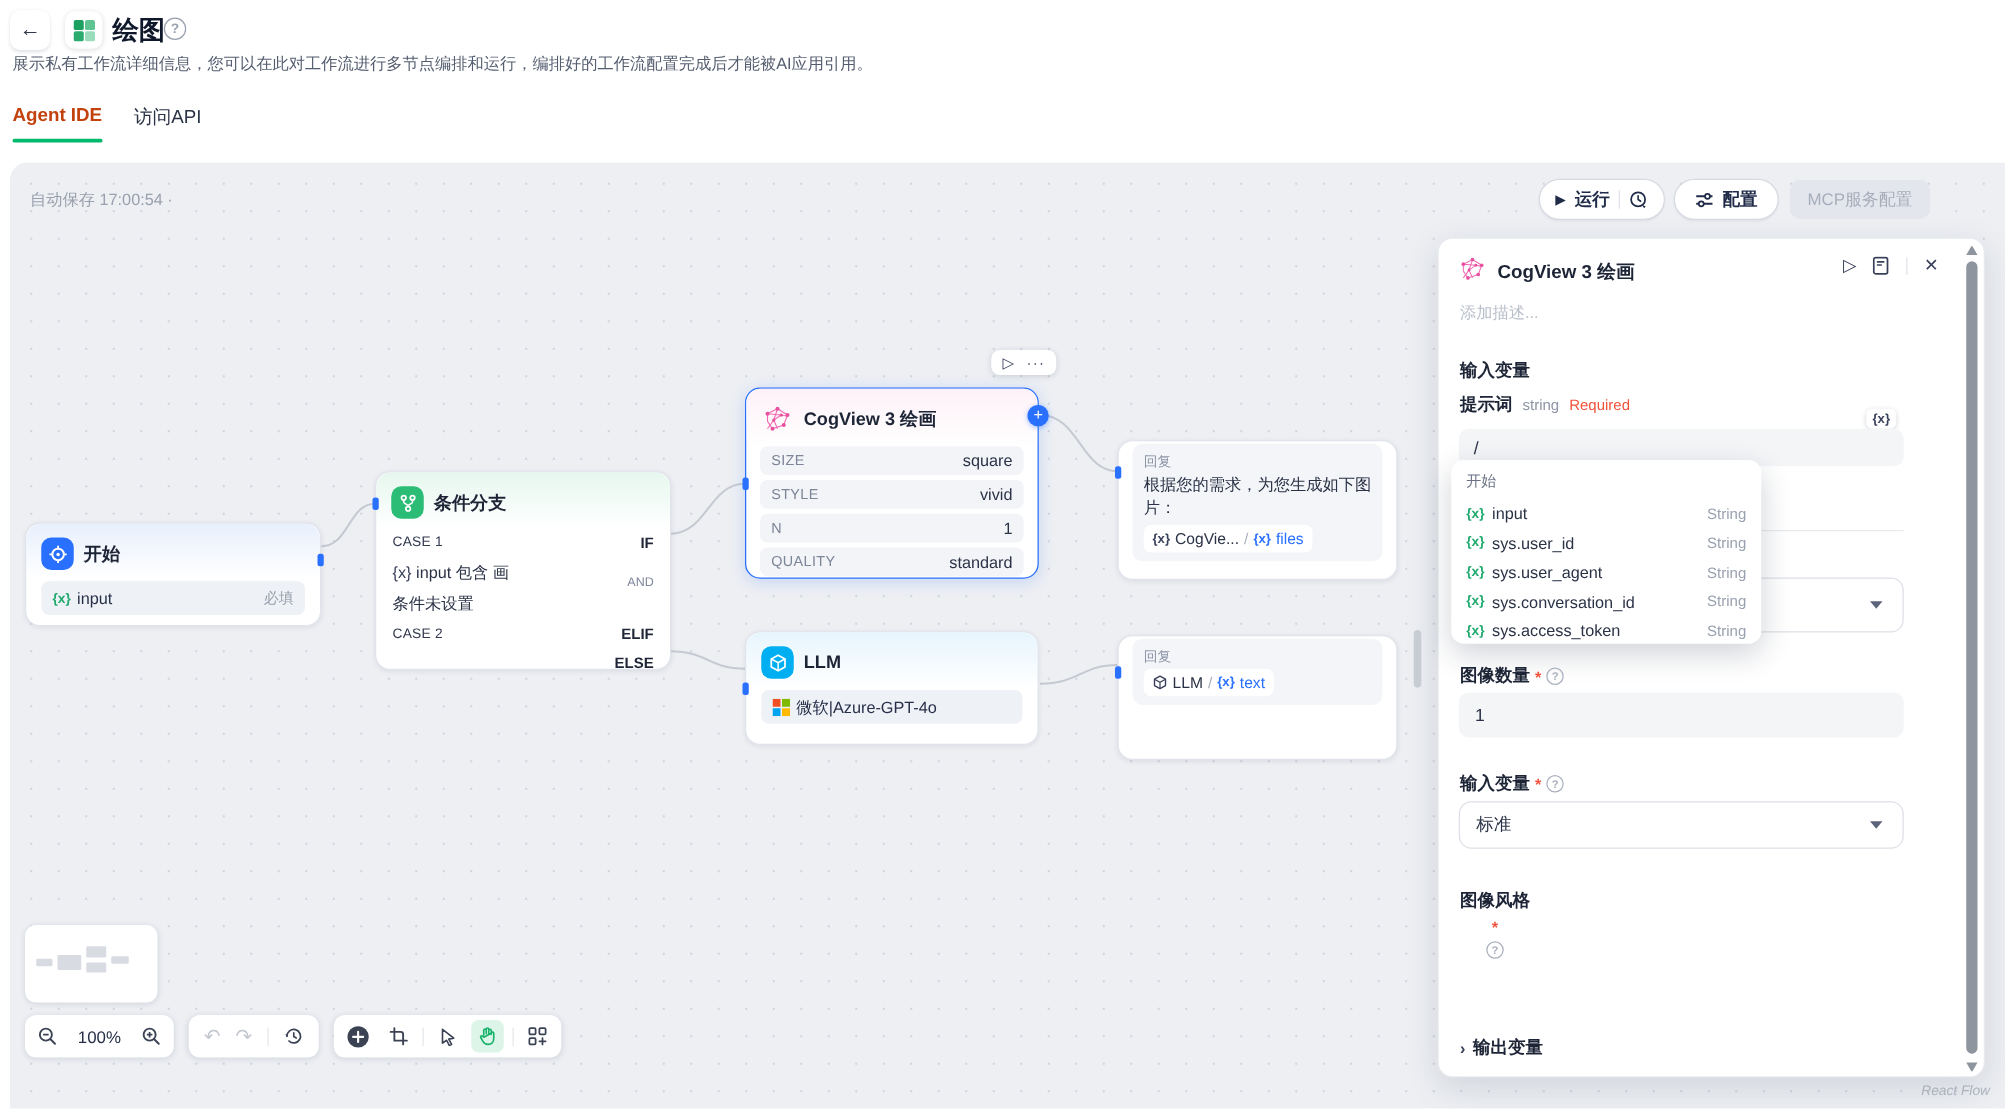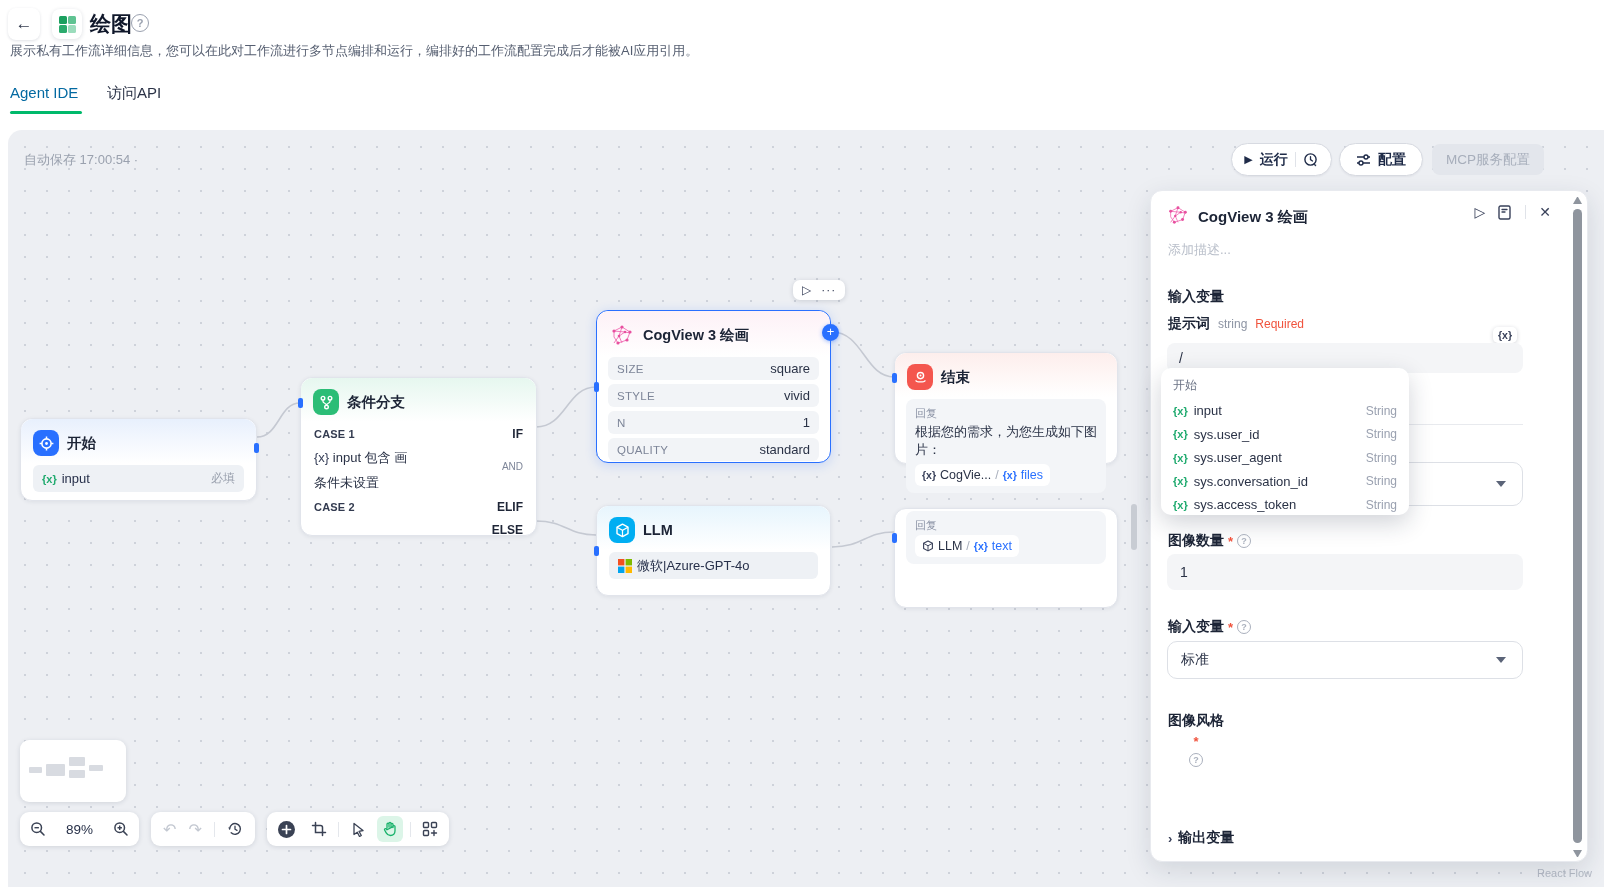--- a/index.html
+++ b/index.html
@@ -9,21 +9,21 @@
   
   .back-btn { left:8px; top:8px; width:32px; height:32px; border-radius:8px; background:#fff; box-shadow:0 1px 3px rgba(30,40,70,.14); display:flex; align-items:center; justify-content:center; font-size:17px; color:#333b4e; cursor:pointer; }
   .app-icon { left:52px; top:9px; width:30px; height:30px; border-radius:8px; background:#fff; box-shadow:0 1px 4px rgba(30,40,70,.15); display:flex; align-items:center; justify-content:center; }
   .grid4 { width:17px; height:17px; display:grid; grid-template-columns:8px 8px; grid-template-rows:8px 8px; gap:1px; }
   .grid4 i { border-radius:1.5px; }
   .g1{background:#1ba05f;} .g2{background:#5fc392;} .g3{background:#2bab6d;} .g4{background:#9bdcbc;}
   .page-title { left:90px; top:10px; font-size:21px; font-weight:bold; color:#0f172a; }
   .help-circle { left:131px; top:14px; width:18px; height:18px; border:1.4px solid #9aa1af; border-radius:50%; color:#9aa1af; font-size:11px; display:flex; align-items:center; justify-content:center; font-weight:bold; }
   .page-desc { left:10px; top:42px; font-size:13px; color:#555e70; }
   .tab { top:84px; font-size:15px; cursor:pointer; }
-  .tab-active { left:10px; color:#0369a1; font-weight:normal;text-align:center; }
+  .tab-active { left:10px; color:#c2410c; font-weight:bold;text-align:center; }
   .tab-underline { left:10px; top:111px; width:72px; height:3px; background:#00b96b; border-radius:2px; }
   .tab-plain { left:107px; color:#2a3246; }
 
   
   .canvas { left:8px; top:130px; right:0; bottom:0; background:#edeff3; border-top-left-radius:14px;
     background-image:radial-gradient(circle,#ced2da 1.1px,transparent 1.2px); background-size:22px 22px; background-position:6px 6px; }
   .autosave { left:16px; top:21px; font-size:13px; color:#9aa1ae; }
 
   .pill { top:13px; height:33px; background:#fff; border:1px solid #d7dae1; border-radius:17px; display:flex; align-items:center; justify-content:center; gap:7px; font-size:14px; color:#1f2b48; font-weight:bold; cursor:pointer; box-shadow:0 1px 2px rgba(30,40,70,.06); }
   .pill .vdiv { width:1px; height:15px; background:#e0e3e9; }
@@ -46,38 +46,38 @@
   .gradient-pink { background:linear-gradient(180deg,#fdf1f7,rgba(255,255,255,0)); }
   .gradient-cyan { background:linear-gradient(180deg,#e7f5fd,rgba(255,255,255,0)); }
   .gradient-red { background:linear-gradient(180deg,#fdeeec,rgba(255,255,255,0)); }
   .reply-box { margin:2px 11px 10px 11px; background:#f3f5f8; border-radius:8px; padding:7px 9px; }
   .reply-label { font-size:11px; color:#8b93a5; margin-bottom:2px; }
   .reply-text { font-size:13px; color:#2a3246; margin-bottom:5px; }
   .ref-chip { display:inline-flex; align-items:center; gap:4px; background:#fff; border-radius:6px; height:22px; padding:0 7px; font-size:12.5px; color:#2a3246; }
   .ref-blue { color:#2970ff; }
   .ref-sep { color:#aab0bd; }
   .cond-row { display:flex; justify-content:space-between; align-items:center; padding:0 13px; font-size:13px; color:#2a3246; height:23px; }
-  .case-label { font-size:11px; font-weight:bold; color:#333b50; letter-spacing:.2px; }
+  .case-label { font-size:11px; font-weight:normal; color:#333b50; letter-spacing:.2px; }
   .if-label { font-size:12px; font-weight:bold; color:#1f2637; }
   .plus-port { position:absolute; width:17px; height:17px; border-radius:50%; background:#2970ff; color:#fff; font-size:13px; line-height:15px; text-align:center; box-shadow:0 1px 4px rgba(41,112,255,.45); }
 
   .node-toolbar { position:absolute; background:#fff; border-radius:7px; box-shadow:0 1px 5px rgba(25,35,60,.16); display:flex; align-items:center; gap:10px; padding:3px 9px; font-size:12px; color:#39415a; }
 
   
   .minimap { left:12px; top:610px; width:106px; height:62px; background:#fff; border-radius:9px; box-shadow:0 1px 5px rgba(25,35,60,.13); overflow:hidden; }
   .minimap i { position:absolute; background:#d8dbe1; border-radius:1px; }
   .ctrl-card { background:#fff; border-radius:9px; box-shadow:0 1px 5px rgba(25,35,60,.13); display:flex; align-items:center; height:34px; }
   .zoom-card { left:12px; top:682px; width:119px; justify-content:space-between; padding:0 10px; }
   .zoom-pct { font-size:13.5px; color:#273048; }
   .hist-card { left:143px; top:682px; width:104px; justify-content:space-evenly; }
   .tool-card { left:259px; top:682px; width:182px; justify-content:space-evenly; }
   .tdiv { width:1px; height:15px; background:#e4e7ec; }
   .tool-btn { display:flex; align-items:center; justify-content:center; width:26px; height:26px; border-radius:6px; cursor:pointer; }
   .tool-active { background:#dcf5e8; }
-  .rf-label { right:12px; bottom:8px; font-size:11px; color:#b3b9c4; }
+  .rf-label { right:12px; bottom:8px; font-size:11px; color:#b3b9c4;font-style:italic; }
 
   
   .panel { left:1150px; top:190px; width:438px; height:672px; background:#fff; border:1px solid #e8eaef; border-radius:12px; box-shadow:0 8px 26px rgba(25,35,60,.13); }
   .panel-head { position:absolute; left:16px; top:13px; right:52px; display:flex; align-items:center; gap:9px; }
   .panel-title { font-size:15px; font-weight:bold; color:#1c2436; }
   .panel-actions { position:absolute; right:36px; top:13px; display:flex; align-items:center; gap:13px; color:#39415a; }
   .pa-icon { font-size:14px; cursor:pointer; }
   .desc-ph { position:absolute; left:17px; top:50px; font-size:13px; color:#b8bec9; }
   .sec-heading { position:absolute; left:17px; font-size:14px; font-weight:bold; color:#1c2436; }
   .prompt-row { position:absolute; left:17px; top:124px; display:flex; align-items:baseline; gap:8px; }
@@ -274,30 +274,20 @@
           <rect x="7.6" width="6.4" height="6.4" fill="#7fba00"></rect>
           <rect y="7.6" width="6.4" height="6.4" fill="#00a4ef"></rect>
           <rect x="7.6" y="7.6" width="6.4" height="6.4" fill="#ffb900"></rect>
         </svg>
       <span>微软|Azure-GPT-4o</span>
     </div>
     <span class="handle" style="left:-3px; top:40px;"></span>
   </div>
 
   <div class="node" style="left:886px; top:222px; width:224px; height:112px;">
-    <div class="node-head gradient-red">
-      <span class="nicon" style="background:#f4564e;">
-        <svg width="15" height="15" viewBox="0 0 15 15">
-            <circle cx="7.5" cy="5.6" r="3.1" fill="none" stroke="#fff" stroke-width="1.4"></circle>
-            <circle cx="7.5" cy="5.6" r="1" fill="#fff"></circle>
-            <path d="M3 10.8c1 1.5 8 1.5 9 0" fill="none" stroke="#fff" stroke-width="1.3" stroke-linecap="round"></path>
-          </svg>
-      </span>
-      <span class="node-title">结束</span>
-    </div>
     <div class="reply-box">
       <div class="reply-label">回复</div>
       <div class="reply-text">根据您的需求，为您生成如下图片：</div>
       <span class="ref-chip">
         <span style="color:#39415a; font-size:10.5px; font-weight:bold;">{x}</span>
         <span>CogVie...</span>
         <span class="ref-sep">/</span>
         <span class="ref-blue" style="font-size:10.5px; font-weight:bold;">{x}</span>
         <span class="ref-blue">files</span>
       </span>
@@ -329,21 +319,21 @@
     <i style="left:49px; top:30px; width:16px; height:8px;"></i>
     <i style="left:69px; top:25px; width:14px; height:6px;"></i>
   </div>
 
   <div class="abs ctrl-card zoom-card">
     <svg width="16" height="16" viewBox="0 0 16 16">
         <circle cx="6.7" cy="6.7" r="4.8" fill="none" stroke="#3a4254" stroke-width="1.5"></circle>
         <path d="M10.4 10.4l3.6 3.6" stroke="#3a4254" stroke-width="1.5" stroke-linecap="round"></path>
         <path d="M4.5 6.7h4.4" stroke="#3a4254" stroke-width="1.4"></path>
       </svg>
-    <span class="zoom-pct">89%</span>
+    <span class="zoom-pct">100%</span>
     <svg width="16" height="16" viewBox="0 0 16 16">
         <circle cx="6.7" cy="6.7" r="4.8" fill="none" stroke="#3a4254" stroke-width="1.5"></circle>
         <path d="M10.4 10.4l3.6 3.6" stroke="#3a4254" stroke-width="1.5" stroke-linecap="round"></path>
         <path d="M4.5 6.7h4.4M6.7 4.5v4.4" stroke="#3a4254" stroke-width="1.4"></path>
       </svg>
   </div>
 
   <div class="abs ctrl-card hist-card">
     <span style="color:#c3c8d1; font-size:16px;">↶</span>
     <span style="color:#c3c8d1; font-size:16px;">↷</span>

